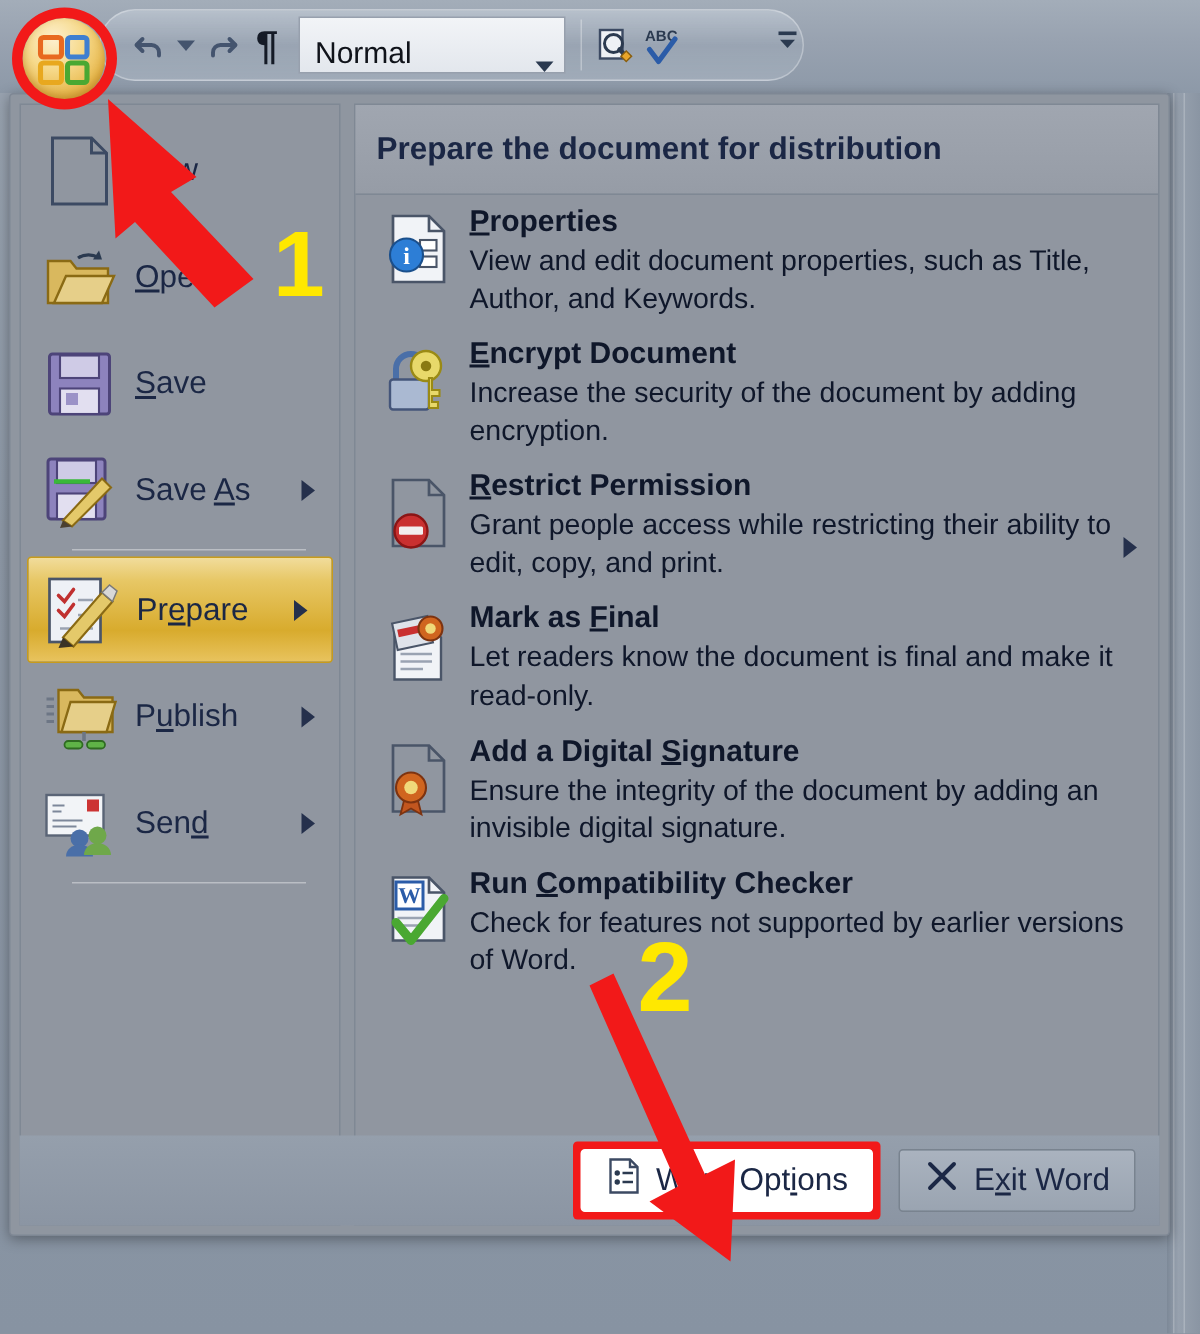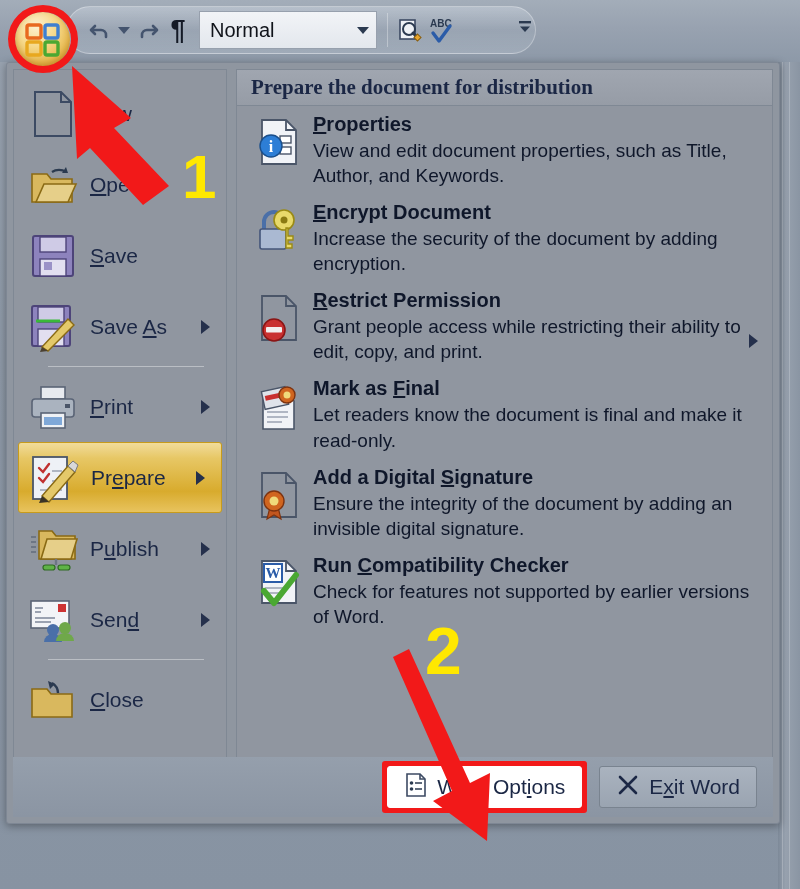--- a/index.html
+++ b/index.html
@@ -39,21 +39,21 @@
     height: 40px; min-width: 30px; display:flex; align-items:center; justify-content:center;
     color: #2e3d52; font-size: 23px; line-height:1;
   }
   .qat-sep { width:1px; height:34px; background: rgba(255,255,255,.32); margin: 0 4px; }
 
   .style-box {
     margin-left: 6px;
     width: 178px; height: 38px;
     background: linear-gradient(180deg,#f2f4f7 0%, #e3e7ed 100%);
     border: 1px solid #97a0ad;
-    display:flex; align-items:center; justify-content:space-between;
+    display:flex; align-items:flex-end; justify-content:space-between;
     padding: 0 7px 0 10px;
     color:#10131a; font-size: 20px;
   }
   .caret-down { width:0;height:0;border-left:6px solid transparent;border-right:6px solid transparent;border-top:7px solid #2b3a50; }
 
   .qat-more {
     position:absolute; left: 515px; top: 16px;
     color:#2b3a50; font-size:19px; line-height:1;
     display:flex;flex-direction:column;align-items:center;
   }
@@ -122,27 +122,26 @@
 
   
   .right-col {
     flex: 1;
     margin-left: 9px;
     background: #9096a0;
     border: 1px solid #7f8894;
     position: relative;
   }
   .right-header {
-    height: 36px;
+    height: 60px;
     display:flex; align-items:center;
     padding-left: 14px;
     font-size: 21px; font-weight: bold; color:#1b2745;
     background: linear-gradient(180deg,#a0a6b0 0%, #969ca6 100%);
     border-bottom: 1px solid #7f8894;
-    font-family: Liberation Serif, serif;
   }
   .ri {
     display:flex;
     padding: 6px 10px 6px 12px;
     position:relative;
     min-height: 86px;
   }
   .ri-ico { width: 62px; flex:none; display:flex; align-items:flex-start; justify-content:center; padding-top:4px; }
   .ri-text { flex:1; padding-left: 2px; }
   .ri-title { font-size: 20px; font-weight: bold; color:#0f172a; line-height: 1.25; }
@@ -302,33 +301,20 @@
               <path d="M14 46 L40 18 L46 24 L20 50 Z" fill="#e4c96a" stroke="#8a6a14" stroke-width="1.4"></path>
               <path d="M14 46 L20 50 L12 51 Z" fill="#4b4030"></path>
             </svg>
           </span>
           <span class="mi-label">Save <u>A</u>s</span>
           <span class="mi-arrow"></span>
         </div>
 
         <div class="mi-divider"></div>
 
-        <div class="mi">
-          <span class="mi-ico">
-            <svg width="50" height="48" viewBox="0 0 50 48" aria-hidden="true">
-              <rect x="13" y="4" width="24" height="12" fill="#e7eaef" stroke="#5a6476" stroke-width="1.6"></rect>
-              <rect x="4" y="16" width="42" height="18" rx="3" fill="#aab3bf" stroke="#5a6476" stroke-width="1.6"></rect>
-              <rect x="37" y="21" width="5" height="4" fill="#4a5568"></rect>
-              <rect x="13" y="30" width="24" height="15" fill="#eef1f5" stroke="#5a6476" stroke-width="1.6"></rect>
-              <rect x="16" y="34" width="18" height="8" fill="#7fa8d8"></rect>
-            </svg>
-          </span>
-          <span class="mi-label"><u>P</u>rint</span>
-          <span class="mi-arrow"></span>
-        </div>
 
         <div class="mi sel">
           <span class="mi-ico">
             <svg width="52" height="52" viewBox="0 0 52 52" aria-hidden="true">
               <rect x="5" y="5" width="34" height="42" fill="#eef1f6" stroke="#4a5568" stroke-width="1.8"></rect>
               <path d="M11 16 L15 20 L21 12" fill="none" stroke="#c03030" stroke-width="2.4" stroke-linecap="round"></path>
               <path d="M11 26 L15 30 L21 22" fill="none" stroke="#c03030" stroke-width="2.4" stroke-linecap="round"></path>
               <path d="M24 19 H34 M24 29 H34 M12 38 H34" stroke="#9aa3b2" stroke-width="1.6"></path>
               <path d="M14 44 L40 14 L47 20 L21 50 Z" fill="#e4c96a" stroke="#8a6a14" stroke-width="1.4"></path>
               <path d="M40 14 L47 20 L50 13 L45 9 Z" fill="#d8d8d8" stroke="#7a7a7a" stroke-width="1"></path>
@@ -366,30 +352,20 @@
               <circle cx="38" cy="32" r="6" fill="#6fa84a"></circle>
               <path d="M29 45 a9 8 0 0 1 18 0 Z" fill="#6fa84a"></path>
             </svg>
           </span>
           <span class="mi-label">Sen<u>d</u></span>
           <span class="mi-arrow"></span>
         </div>
 
         <div class="mi-divider"></div>
 
-        <div class="mi">
-          <span class="mi-ico">
-            <svg width="50" height="46" viewBox="0 0 50 46" aria-hidden="true">
-              <path d="M4 12 H19 L23 17 H44 V40 H4 Z" fill="#d9b85e" stroke="#8a6a14" stroke-width="1.6"></path>
-              <path d="M30 16 a12 12 0 0 0 -6 -10" fill="none" stroke="#2b3a50" stroke-width="2.4"></path>
-              <path d="M20 4 L27 7 L22 12 Z" fill="#2b3a50"></path>
-            </svg>
-          </span>
-          <span class="mi-label"><u>C</u>lose</span>
-        </div>
       </div>
 
       <div class="right-col">
         <div class="right-header">Prepare the document for distribution</div>
 
         <div class="ri">
           <span class="ri-ico">
             <svg width="52" height="52" viewBox="0 0 52 52" aria-hidden="true">
               <path d="M8 4 H32 L42 14 V48 H8 Z" fill="#f1f3f7" stroke="#4a5568" stroke-width="1.8"></path>
               <path d="M32 4 V14 H42" fill="none" stroke="#4a5568" stroke-width="1.8"></path>

